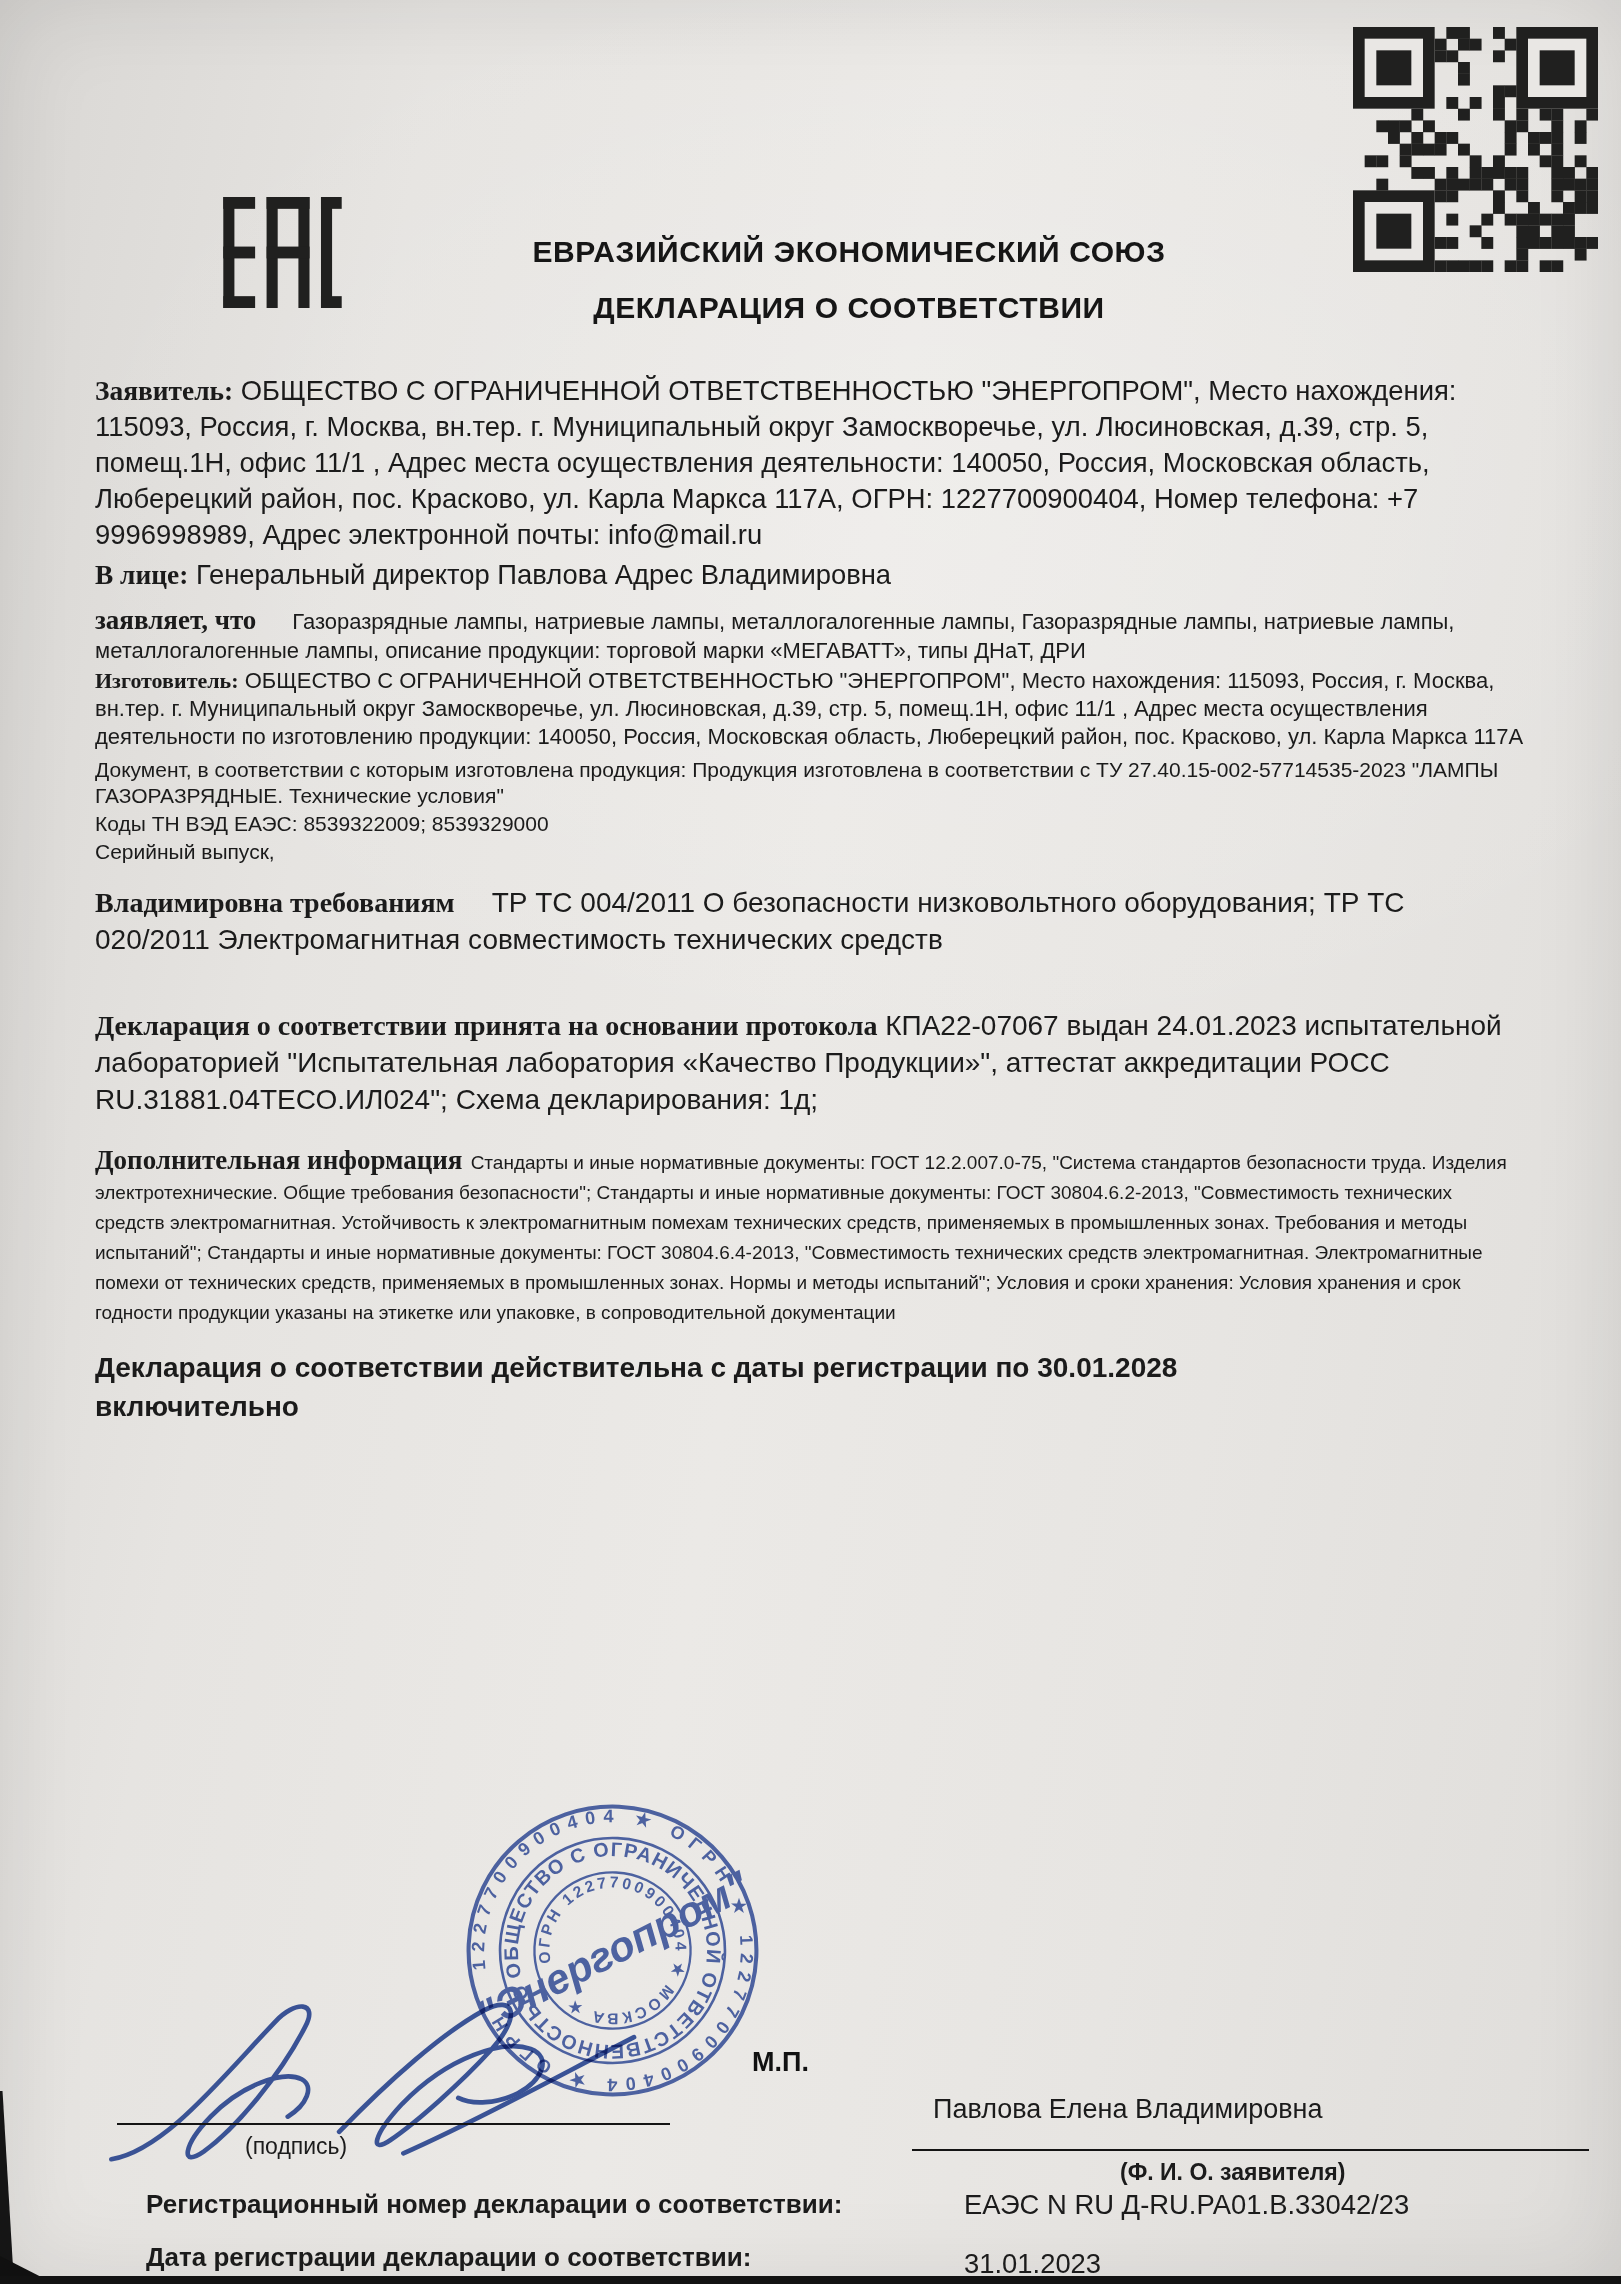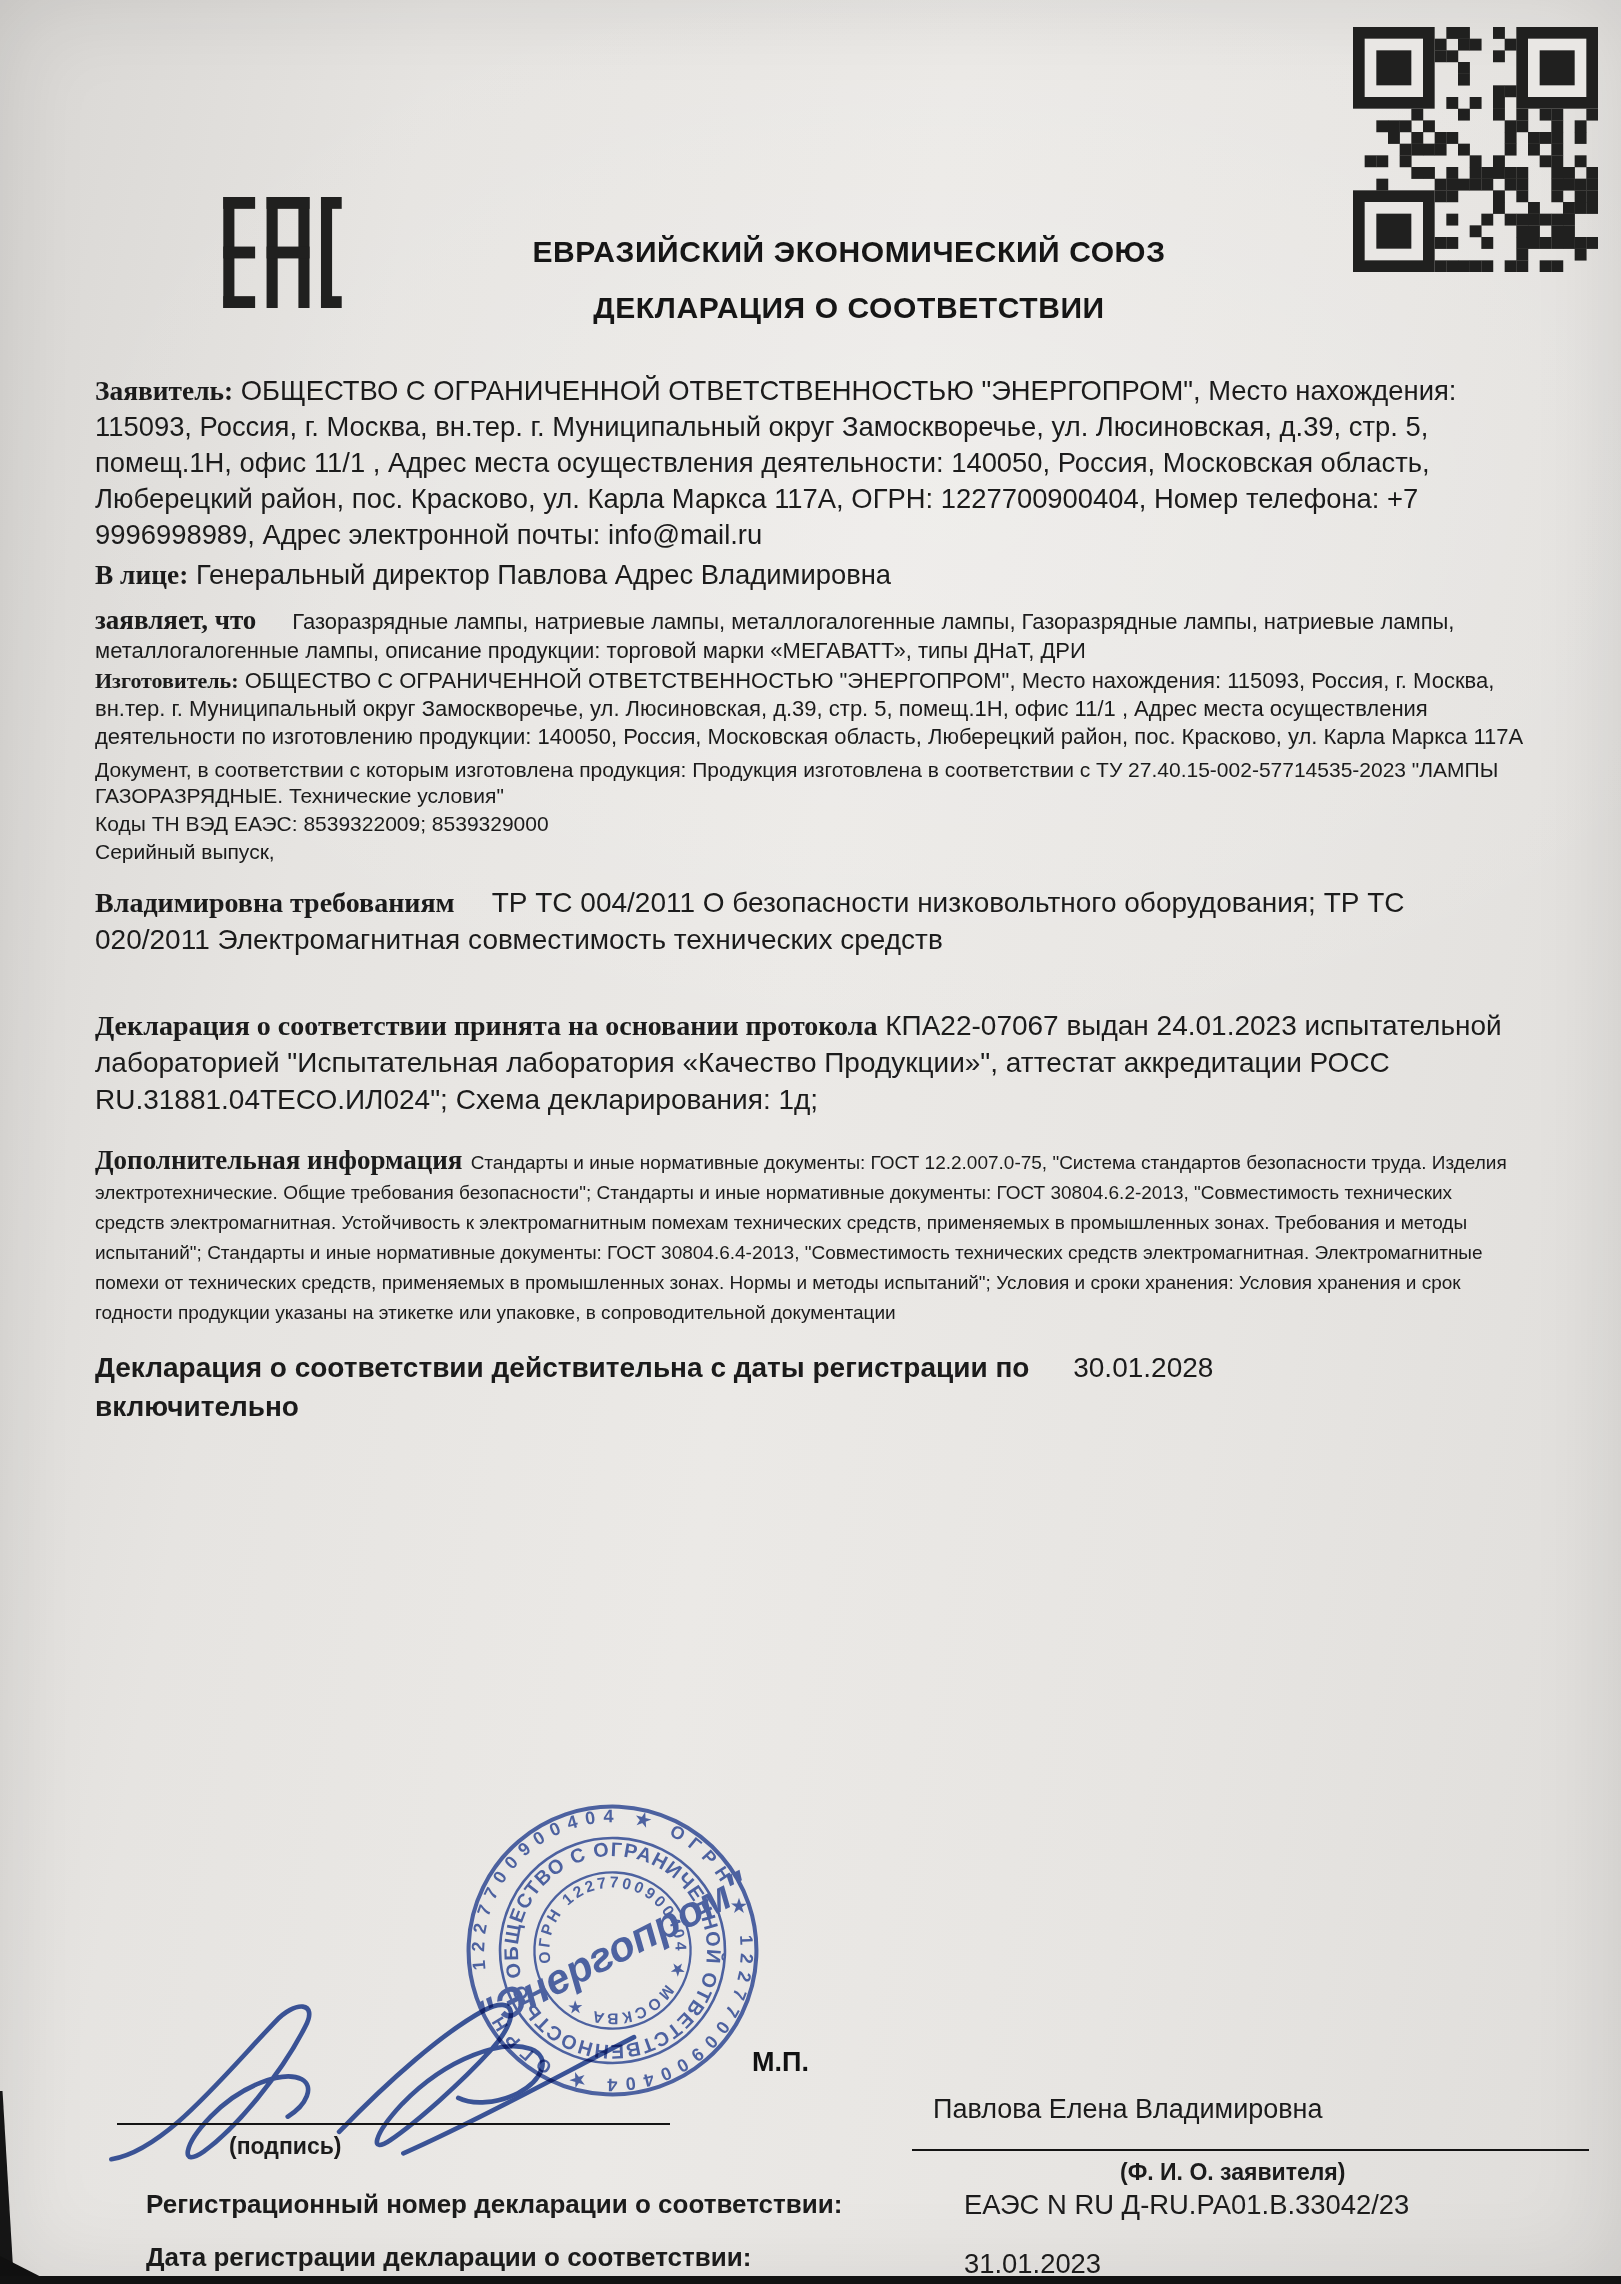--- a/index.html
+++ b/index.html
@@ -45,31 +45,31 @@
   .lbl-declares{font-size:27px;margin-right:36px;}
   .p-manufacturer{font-size:22px;line-height:28px;margin-top:2.3px !important;}
   .p-docline{font-size:21px;line-height:26px;margin-top:5.8px !important;}
   .p-small{font-size:21px;line-height:26px;margin-top:2.3px !important;}
   .p-compliance{font-size:28px;line-height:37px;margin-top:18.7px !important;}
   .lbl-compliance{margin-right:37px;}
   .p-basis{font-size:28px;line-height:37px;margin-top:49px !important;}
   .p-additional{font-size:19px;line-height:30px;margin-top:27px !important;}
   .lbl-additional{font-size:27px;margin-right:8.2px;}
   .p-validity{font-size:28px;line-height:39px;margin-top:20px !important;font-weight:bold;}
-  .p-validity .date{font-weight:normal;margin-left:36px;}
+  .p-validity .date{font-weight:bold;}
 
   
   #mp{position:absolute;left:752px;top:2047px;font-size:27px;font-weight:bold;color:#111;}
   #stamp{position:absolute;left:461px;top:1799px;opacity:0.88;mix-blend-mode:multiply;
     transform:rotate(-19deg);}
   #signature{position:absolute;left:88px;top:1981px;mix-blend-mode:multiply;}
   .sigline{position:absolute;background:#141414;height:2.3px;}
   #line-sign{left:117px;top:2123px;width:553px;}
   #line-fio{left:912px;top:2149px;width:677px;}
-  #cap-sign{position:absolute;left:229px;top:2133px;font-size:23px;font-weight:bold;}
+  #cap-sign{position:absolute;left:245px;top:2133px;font-size:23px;font-weight:normal;}
   #fio-name{position:absolute;left:933px;top:2094px;font-size:27px;}
   #cap-fio{position:absolute;left:1120px;top:2159px;font-size:23px;font-weight:bold;text-align:center;}
   .reg-label{position:absolute;left:146px;font-size:26px;font-weight:bold;white-space:nowrap;}
   .reg-value{position:absolute;left:964px;font-size:27.4px;white-space:nowrap;}
   #reg-number-label{top:2189px;}
   #reg-number-value{top:2189px;}
   #reg-date-label{top:2242px;}
   #reg-date-value{top:2248px;}
 
   

